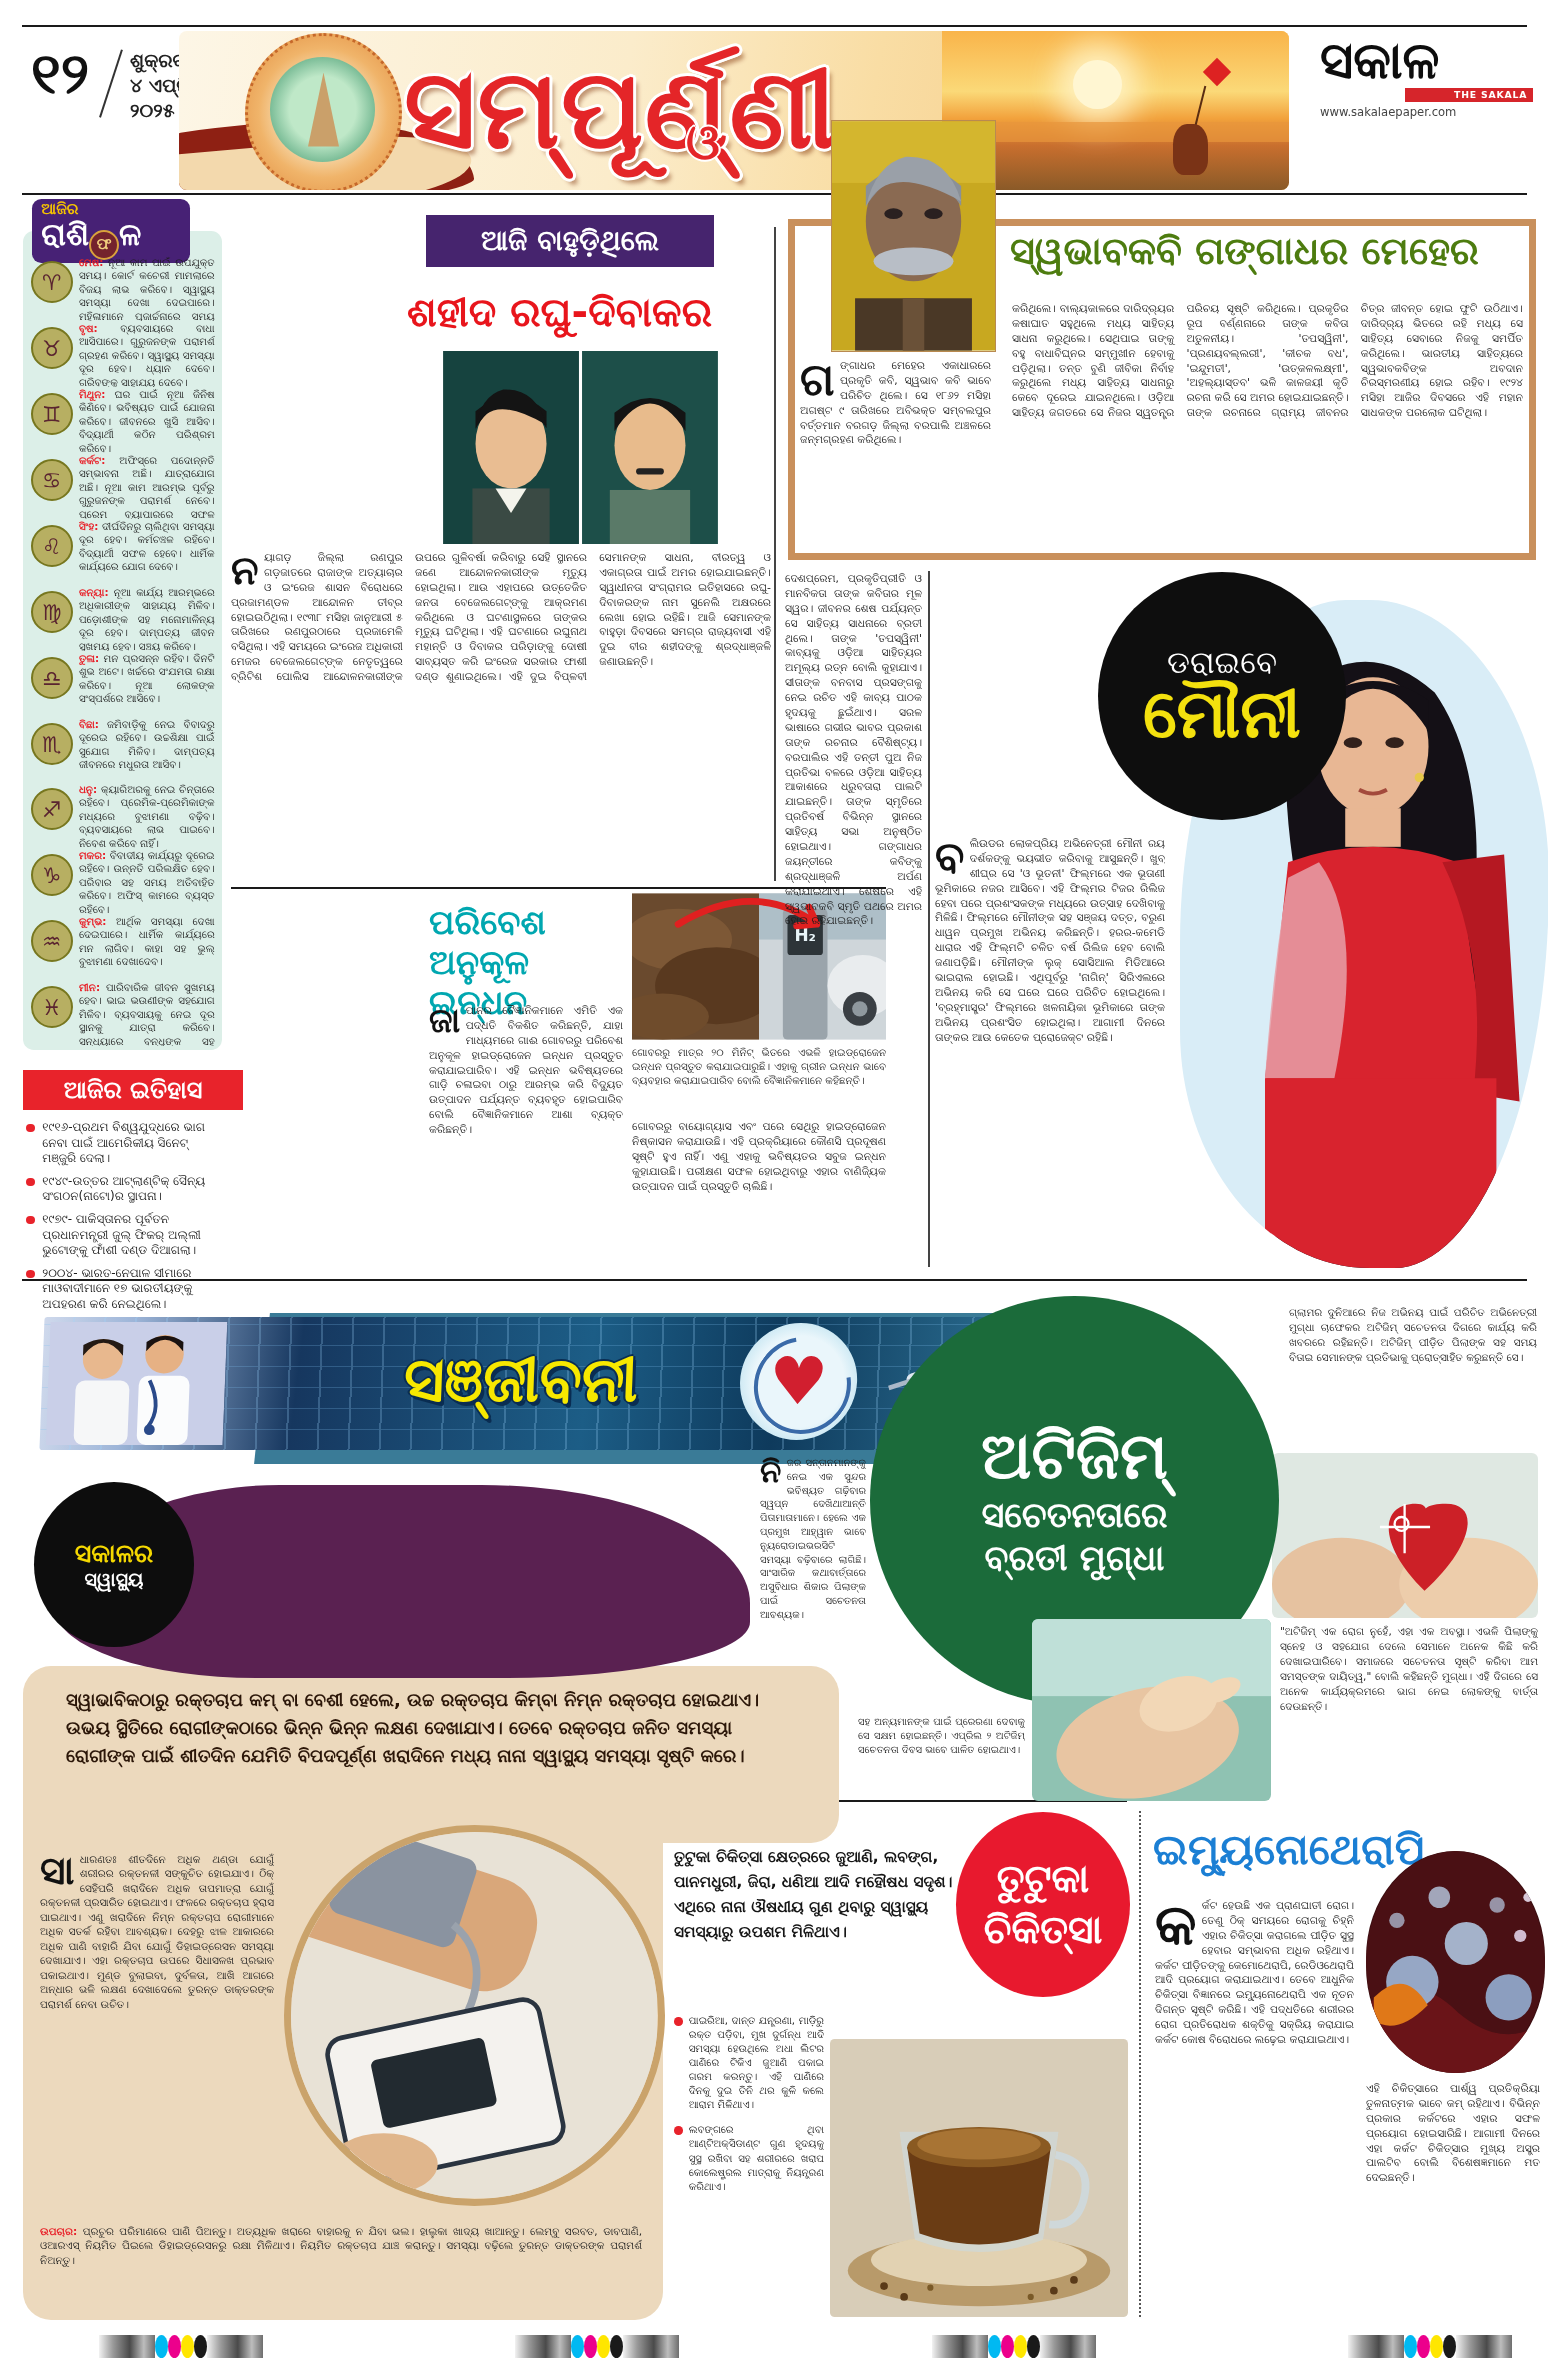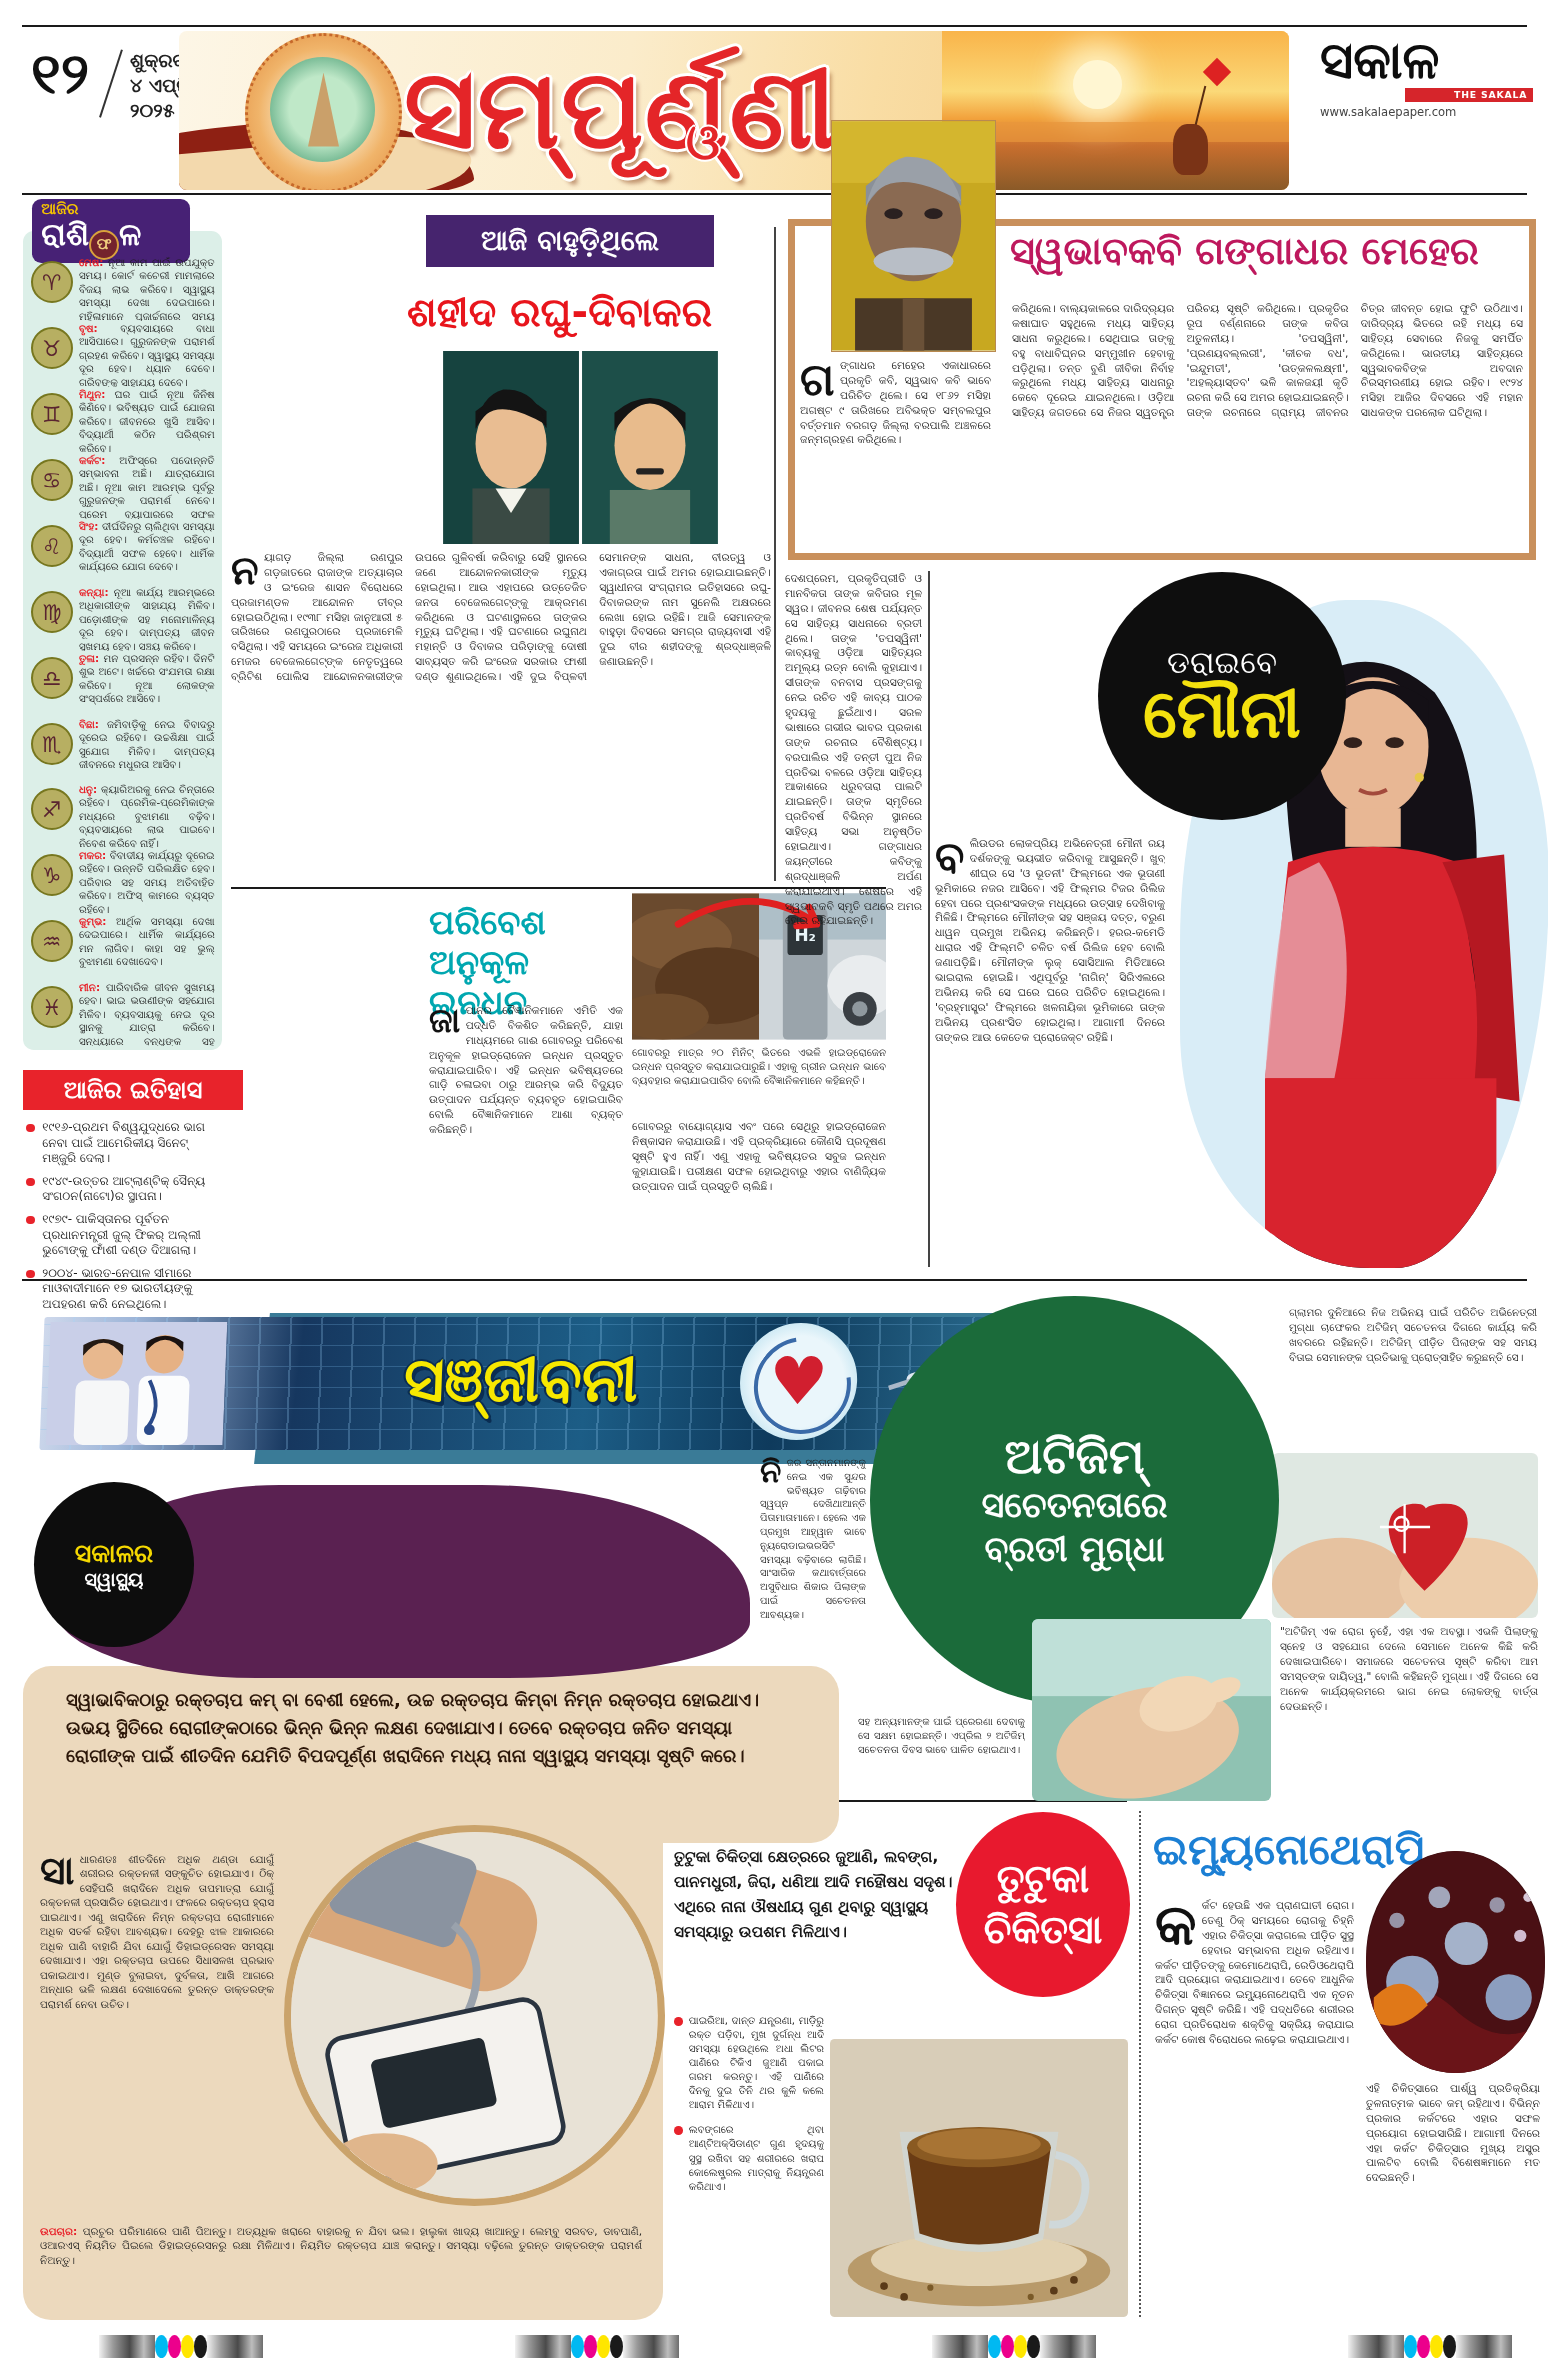--- a/index.html
+++ b/index.html
@@ -43,35 +43,35 @@
   .histitem{display:flex;gap:7.7px;font-size:12px;line-height:1.3;margin-bottom:7px}
   .bullet{flex:0 0 8.5px;width:8.5px;height:8.5px;border-radius:50%;background:#e8232b;margin-top:3.9px}
   
   .kickband{background:#46246e;color:#fff;font-size:28px;font-weight:bold;display:flex;align-items:center;justify-content:center}
   .headred{color:#e8151c;font-size:40px;font-weight:bold;line-height:1.05}
   .cols3{column-count:3;column-gap:12.3px}
   .envhead{color:#00a7b0;font-size:34px;font-weight:bold;line-height:1.18}
   .cap{font-size:10.3px;line-height:1.35}
   
   .gbox{border:7px solid #c9905c;box-sizing:border-box}
-  .headbrown{color:#be185d;font-size:38px;font-weight:bold;line-height:1.1}
+  .headbrown{color:#4d7c0f;font-size:38px;font-weight:bold;line-height:1.1}
   .blkcircle{background:#0e0e0e;border-radius:50%;color:#fff;display:flex;flex-direction:column;align-items:center;justify-content:center}
   .mouniname{color:#f4e10e;font-size:67px;font-weight:bold;line-height:1}
   .blueblob{background:#d9edf7;border-radius:48% 52% 45% 55% / 55% 45% 62% 38%}
   
   .sjshadow{background:#3a7b97;transform:skewX(-6deg)}
   .sjbanner{transform:skewX(-2.2deg);border-radius:3.1px;
      background:linear-gradient(95deg,#cfd9ec 0%,#9db5d8 9%,#16375f 26%,#1c5d86 55%,#0e3a5c 74%,#2e7396 100%);}
   .circuit{position:absolute;inset:0;opacity:.25;background:
      repeating-linear-gradient(90deg,transparent 0 29px,#9fd8ff 29px 31px),
      repeating-linear-gradient(0deg,transparent 0 20px,#7fc0ef 20px 21px)}
   .sjtitle{color:#f7e800;font-size:62px;font-weight:bold;
      text-shadow:-2.3px 0 #0a2d52,2.3px 0 #0a2d52,0 -2.3px #0a2d52,0 2.3px #0a2d52,3.1px 3.9px 0 #0a2d52}
   .greencircle{background:#1b6b3a;border-radius:50%;color:#fff;display:flex;flex-direction:column;align-items:center;justify-content:center;text-align:center}
-  .gc1{font-size:48px;font-weight:bold;line-height:1.15}
+  .gc1{font-size:64px;font-weight:bold;line-height:1.15}
   .gc2{font-size:35px;font-weight:bold;line-height:1.25}
   .bpblob{background:#5a2151;border-radius:50% 60% 55% 45% / 100% 95% 45% 55%}
   .bpbadge{background:#0d0d0d;border-radius:50%;display:flex;flex-direction:column;align-items:center;justify-content:center}
   .bpb1{color:#f5d800;font-size:25.4px;font-weight:bold;line-height:1.2}
   .bpb2{color:#fff;font-size:19px;font-weight:bold;line-height:1.2}
   .bphead{color:#fff;font-size:40px;font-weight:bold;line-height:1.3}
   .beige{background:#ecd9bd}
   .bpintro{font-size:18px;font-weight:bold;color:#2b1608;line-height:1.55}
   .photocircle{border-radius:50%;border:7.7px solid #caa36b;box-sizing:border-box;overflow:hidden}
   .redcircle{background:#e8192e;border-radius:50%;color:#fff;display:flex;flex-direction:column;align-items:center;justify-content:center}

